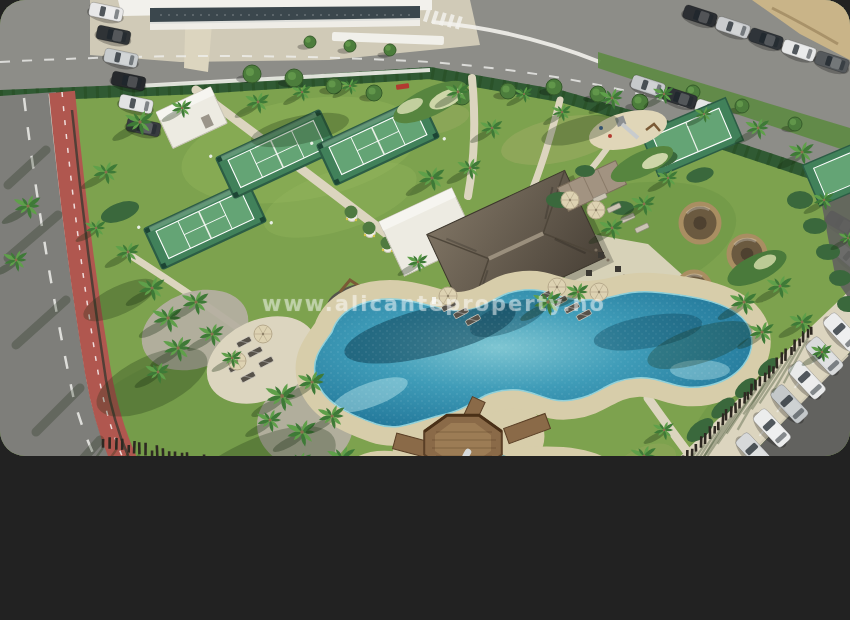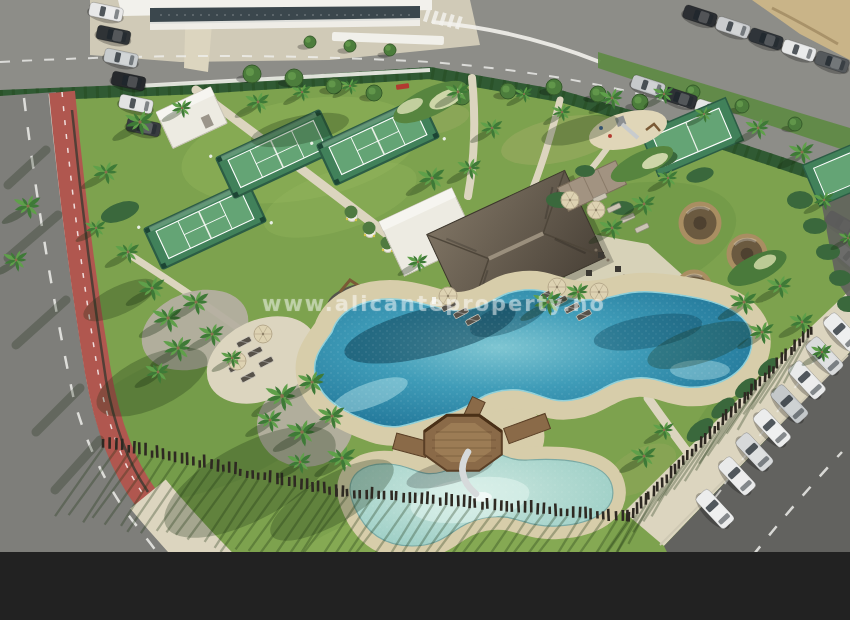--- a/index.html
+++ b/index.html
@@ -1,17 +1,17 @@
 <!DOCTYPE html>
 <html style="--grass: #7da24e; --grass2: #97b95f; --grass3: #5f8c3e; --pave: #8d8d88; --walk: #dcd5bf; --sand: #d7cdaa; --sandlot: #c9b488; --road: #7e7e7a; --asphalt: #62625f; --track: #b0574f; --white: #f2f1ec; --pool1: #7fc6d2; --pool2: #3f9cb8; --pool3: #1f7396; --kids1: #cde8e0; --kids2: #96cbc2; --wood: #8a6a48; --wood2: #66492f; --wood3: #9c7c55; --thatcha: #7d7262; --thatchb: #4a4238; --bldg: #edebe2; --stone: #a29381; --court1: #41815a; --court2: #64a475; --courtfence: #2c5d45; --hedge: #305a33; --shrub: #3a683c; --gravel: #b4afa0; --palm1: #3e7a37; --palm2: #5fa04a; --trunk: #8a6f4e; --fence: #2e2922; --cabana: #a98e62; --umbrella: #ddd2b2; --lounger: #57524a; --slide: #d6dadb; --wm: rgba(255,255,255,0.42);"><head>
 <meta charset="utf-8">
 <style>
   html,body{margin:0;padding:0;background:#222;}
-  #stage{position:relative;width:850px;height:552px;overflow:hidden;
-         font-family:"DejaVu Sans","Liberation Sans",sans-serif;}
+  #stage{position:relative;width:850px;height:456px;overflow:hidden;
+         font-family:"DejaVu Sans","Liberation Sans",sans-serif;border-radius:25px;}
   #stage svg{position:absolute;left:0;top:0;}
   #watermark{position:absolute;left:262px;top:292px;width:360px;
     font-size:21px;font-weight:bold;letter-spacing:2px;
     color:var(--wm, rgba(255,255,255,.42));
     text-shadow:0 0 2px rgba(255,255,255,.18);
     pointer-events:none;white-space:nowrap;}
 </style>
 </head>
 <body>
 

